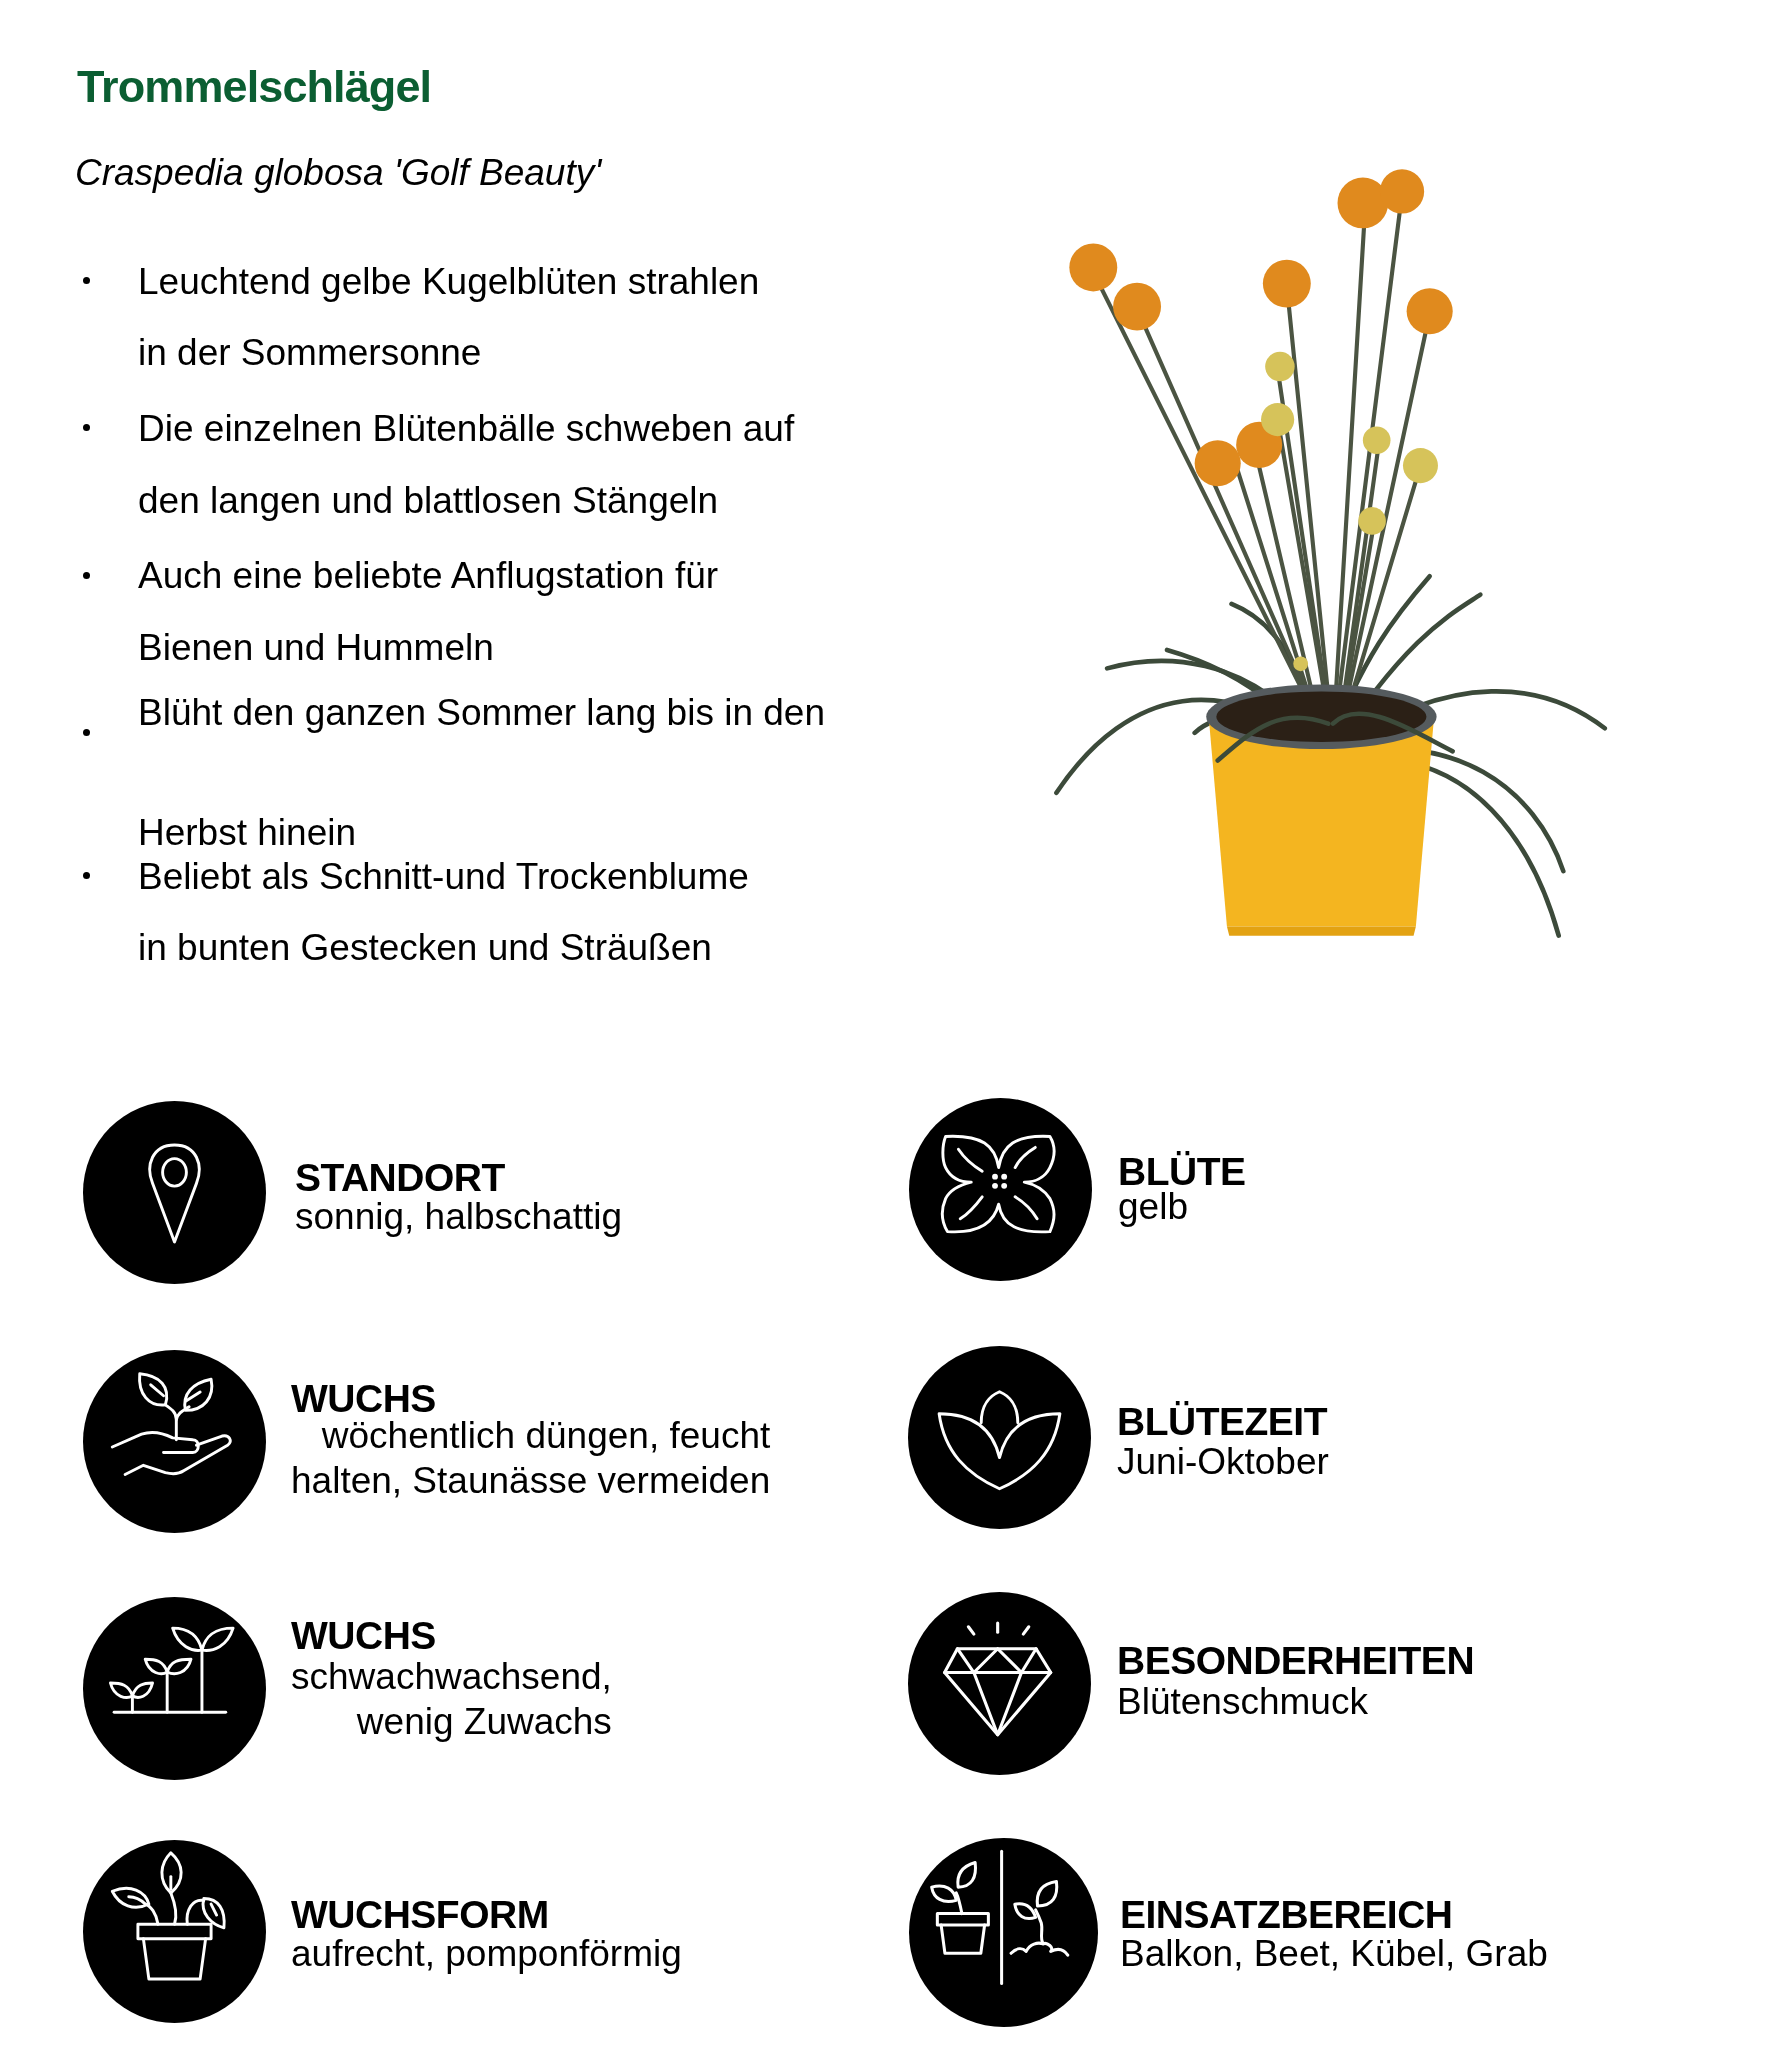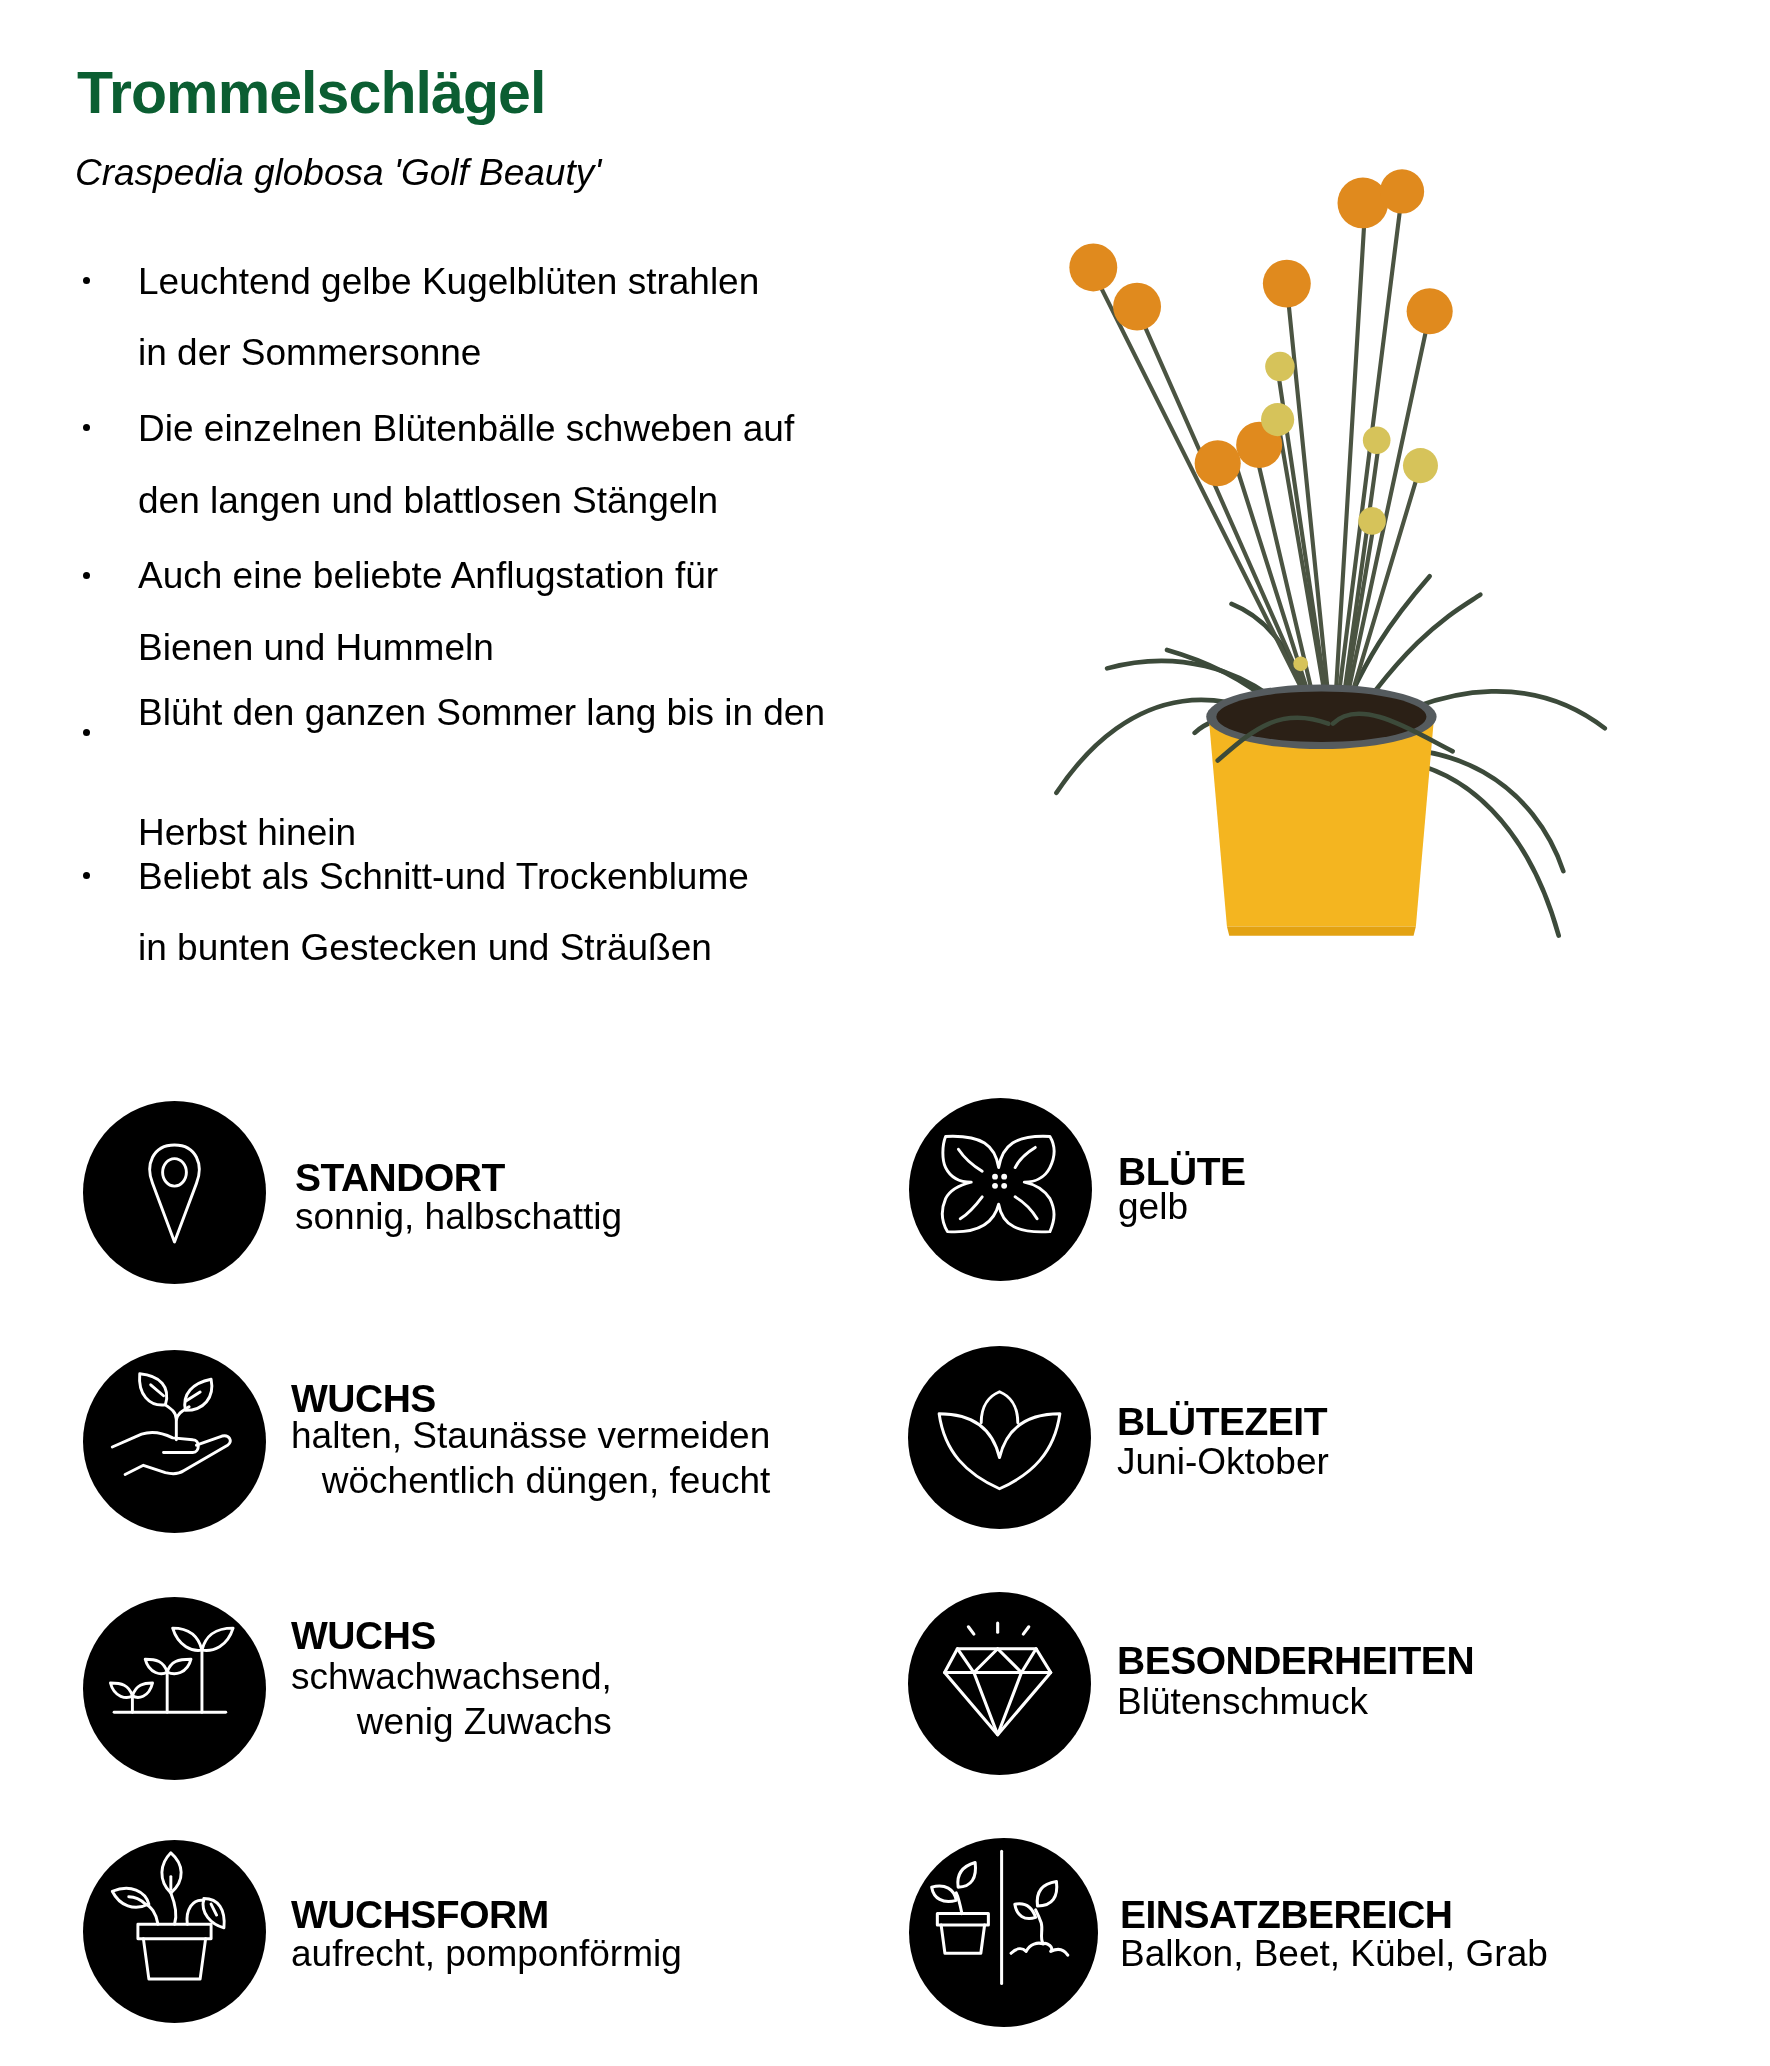--- a/index.html
+++ b/index.html
@@ -1,19 +1,19 @@
 <!DOCTYPE html>
 <html style="font-size:7.4px"><head>
 <meta charset="utf-8">
 <style>
   html, body { margin: 0; padding: 0; background: #ffffff; }
   body { width: 1771px; height: 2066px; position: relative; overflow: hidden;
          font-family: "Liberation Sans", "DejaVu Sans", sans-serif; color: #000; }
   .abs { position: absolute; }
-  .title { left: 77px; top: 64px; font-size: 59px; line-height: 1; color: #0b5e32; font-weight: bold; letter-spacing: -0.9px; white-space: nowrap; }
+  .title { left: 77px; top: 64px; font-size: 45px; line-height: 1; color: #0b5e32; font-weight: bold; letter-spacing: -0.9px; white-space: nowrap; }
   .subtitle { left: 75px; top: 154px; font-size: 37px; line-height: 1; font-style: italic; white-space: nowrap; }
   .bullets { left: 0; top: 0; }
   .bullet-dot { position: absolute; width: 7.4px; height: 7.4px; border-radius: 50%; background: #000; }
   .bullet-line { position: absolute; left: 138px; font-size: 37px; line-height: 1; white-space: nowrap; }
   .plant { left: 1038px; top: 152px; width: 576px; height: 830px; }
   .prop-icon { position: absolute; width: 183px; height: 183px; border-radius: 50%; background: #000; }
   .prop-icon svg { width: 100%; height: 100%; display: block; }
   .prop-label { position: absolute; font-size: 39px; line-height: 1; font-weight: bold; white-space: nowrap; letter-spacing: -0.5px; }
   .prop-value { position: absolute; font-size: 37px; line-height: 45px; white-space: nowrap; }
   .prop-value span { display: block; text-align: right; }
@@ -141,22 +141,22 @@
       <path d="M37 19 L 44 25"></path>
       <path d="M70 16 C 72 26, 66 33, 56 33 C 54 24, 60 18, 70 16 Z"></path>
       <path d="M64 23 L 56 28"></path>
       <path d="M16 53 L 32 46 C 38 44, 43 45, 49 48 L 60 49 C 64 49, 64 56, 60 56 L 44 56"></path>
       <path d="M62 52 L 76 47 C 80 46, 82 50, 79 52 L 55 66 C 52 68, 49 68, 45 67 L 33 63 L 23 68"></path>
     </g>
       </svg>
   </div>
   <div class="prop-label" style="left:291px; top:1379px;">WUCHS</div>
   <div class="prop-value" style="left:291px; top:1413px;">
+    <span>wöchentlich düngen, feucht</span>
     <span>halten, Staunässe vermeiden</span>
-    <span>wöchentlich düngen, feucht</span>
   </div>
 </div>
 
 <div>
   <div class="prop-icon" style="left:83px; top:1597px;">
     <svg viewBox="0 0 100 100">
         <g fill="none" stroke="#fff" stroke-width="1.6" stroke-linecap="round" stroke-linejoin="round">
       <path d="M17 63 L 78 63"></path>
       <path d="M27 63 L 27 55"></path>
       <path d="M15 47 C 17 55, 24 56, 27 54 C 25 48, 21 47, 15 47 Z"></path>

